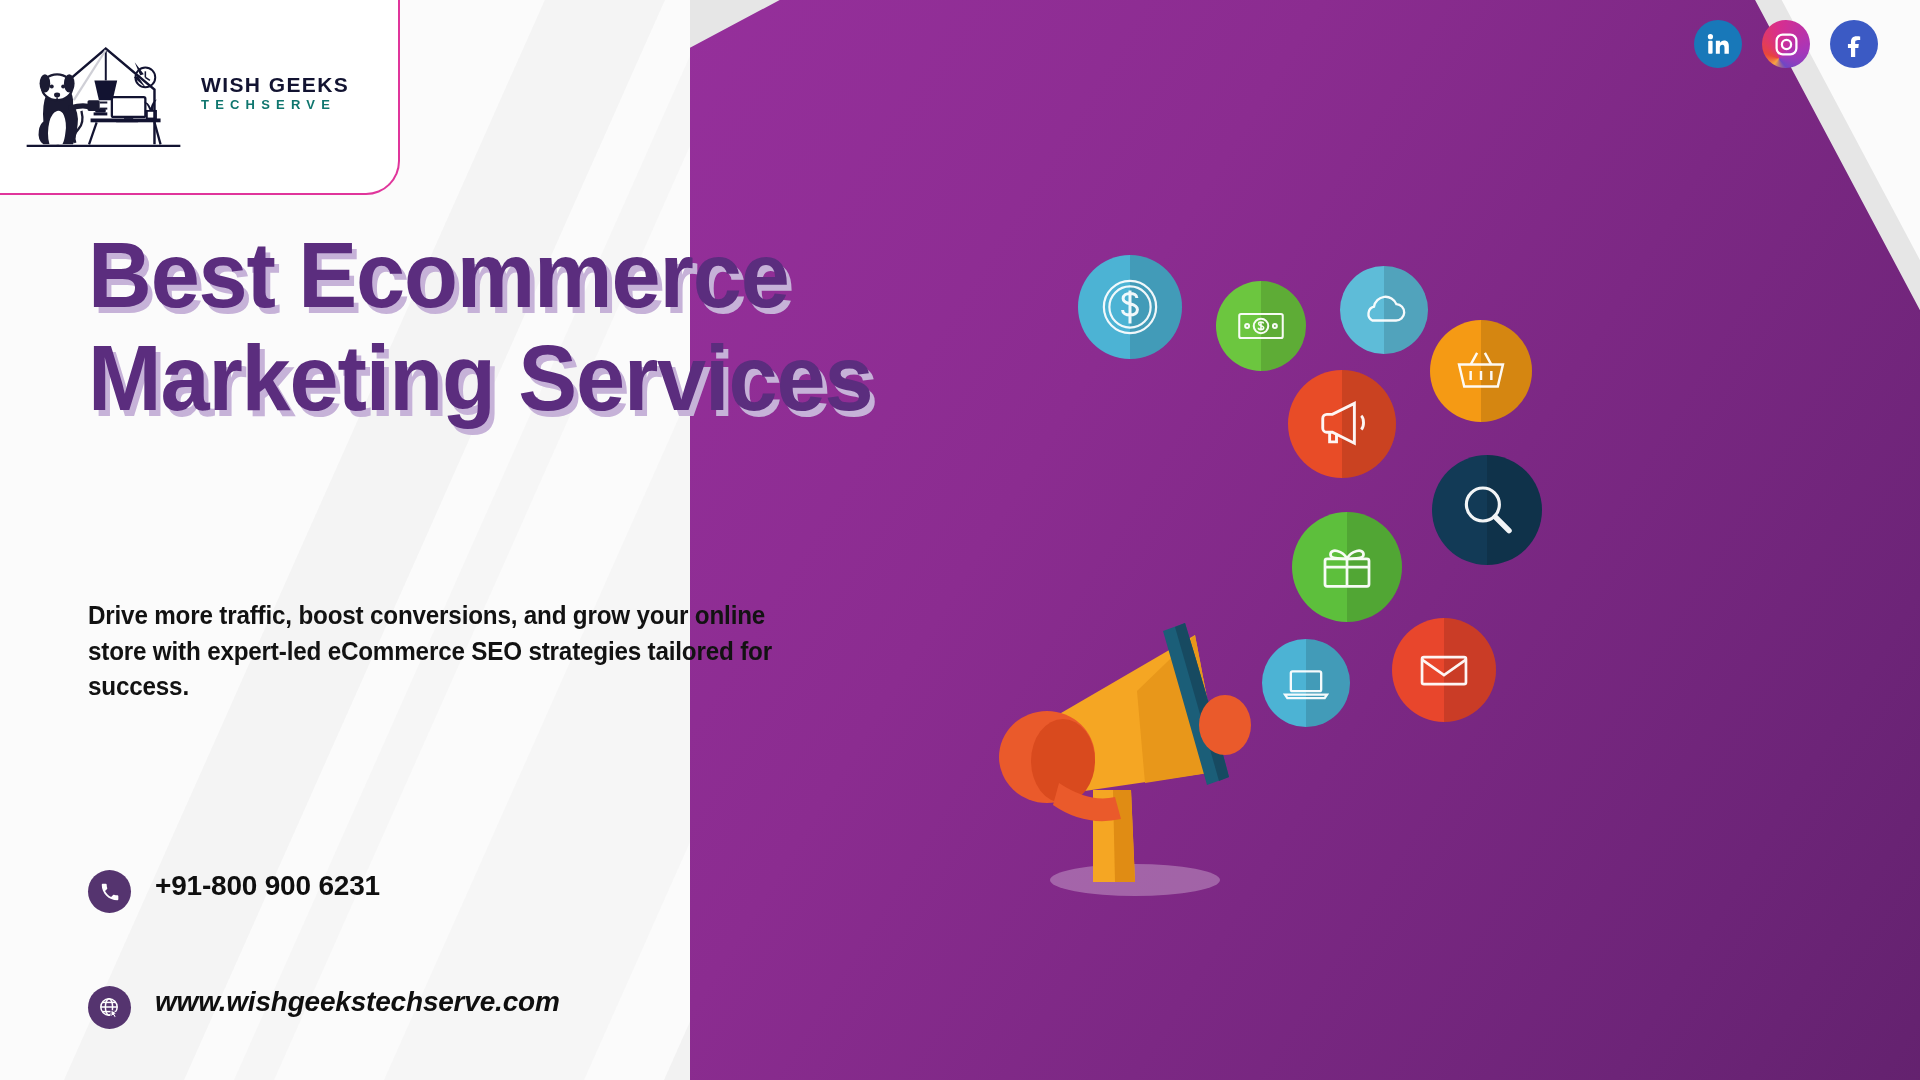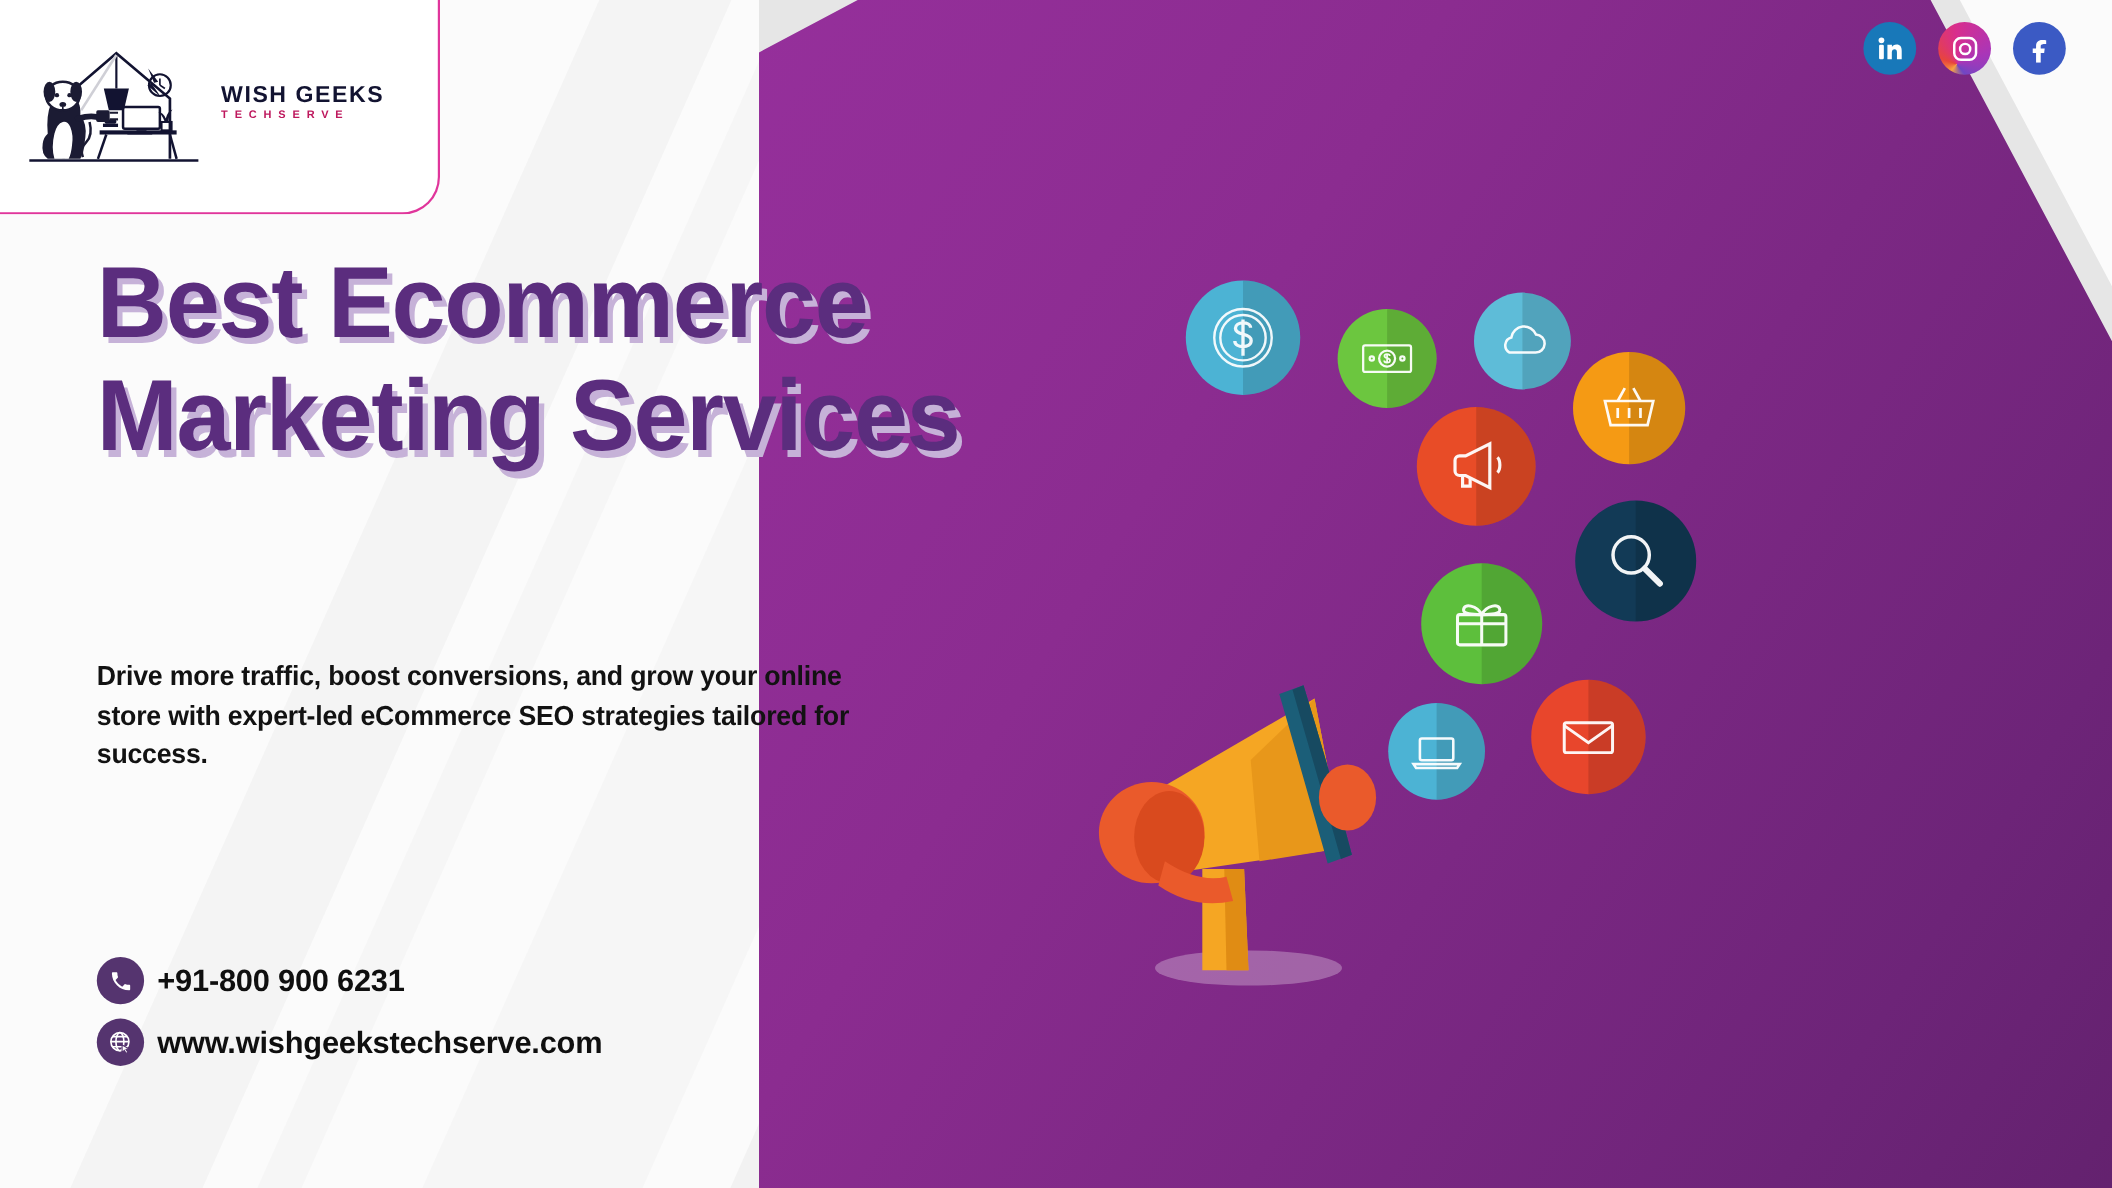--- a/index.html
+++ b/index.html
@@ -50,22 +50,22 @@
     padding:14px 18px 14px 24px;
     z-index:14;
   }
   .logo-mark { width:175px; height:130px; flex:0 0 auto; }
   .logo-type { display:flex; flex-direction:column; justify-content:center; gap:3px; }
   .logo-word {
     font-size:21px; font-weight:700; letter-spacing:1.4px;
     color:#121331; line-height:1; font-family:"Liberation Sans", sans-serif;
   }
   .logo-sub {
-    font-size:10px; font-weight:600; letter-spacing:6.2px;
-    color:#be185d; line-height:1;
+    font-size:13px; font-weight:600; letter-spacing:6.2px;
+    color:#0f766e; line-height:1;
   }
 
   
   .socials { position:absolute; right:42px; top:20px; display:flex; gap:20px; z-index:16; }
   .soc { width:48px; height:48px; border-radius:50%; position:relative;
          display:flex; align-items:center; justify-content:center; }
   .soc-li { background:#1878b9; }
   .soc-ig { background:conic-gradient(from 220deg at 35% 80%,#f8a440 0deg,#e8453c 70deg,#d82e8e 140deg,#a936b8 210deg,#6f47c4 280deg,#f8a440 360deg); }
   .soc-fb { background:#3b5ac4; }
 
@@ -95,24 +95,24 @@
     width:262px; height:58px; border:none; cursor:pointer;
     border-radius:34px;
     background:linear-gradient(95deg,#5b2d7e 0%,#8d2b93 42%,#d62bb4 72%,#ef2fc4 100%);
     color:#fff; font-size:17px; font-weight:700; letter-spacing:1.9px;
     display:flex; align-items:center; padding-left:62px;
     box-shadow:0 3px 10px rgba(0,0,0,.10);
     z-index:12;
   }
 
   .contact-row {
-    position:absolute; left:88px; display:flex; align-items:center; gap:12px; z-index:12;
+    position:absolute; left:88px; display:flex; align-items:flex-start; gap:24px; z-index:12;
   }
   .c-phone { top:870px; }
-  .c-web   { top:926px; }
+  .c-web   { top:986px;font-style:italic; }
   .c-icon {
     width:43px; height:43px; border-radius:50%; background:#55346f;
     display:flex; align-items:center; justify-content:center; flex:0 0 auto;
   }
   .c-text { font-size:28px; font-weight:700; color:#0f0f0f; letter-spacing:-.2px; }
 
   
   .dm { position:absolute; left:975px; top:400px; z-index:13; }
   .dm-digital {
     font-family:"Liberation Serif", serif;

